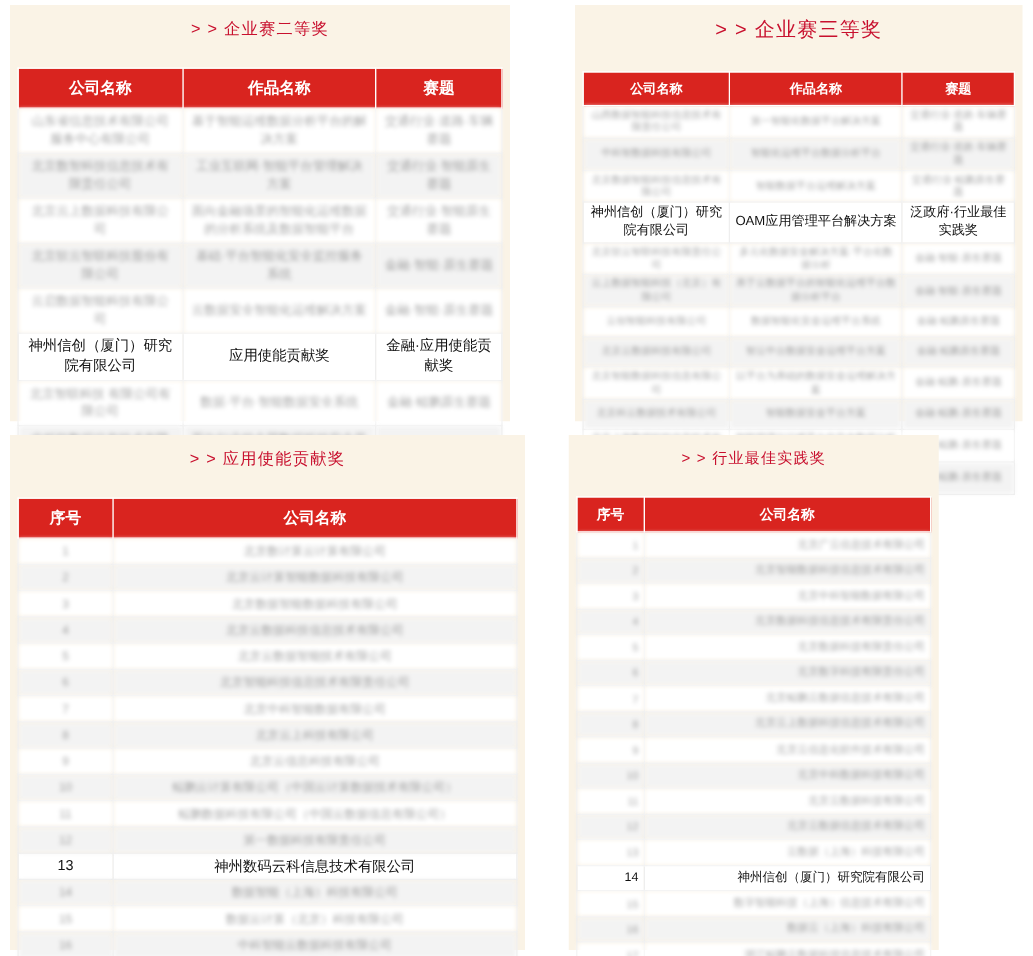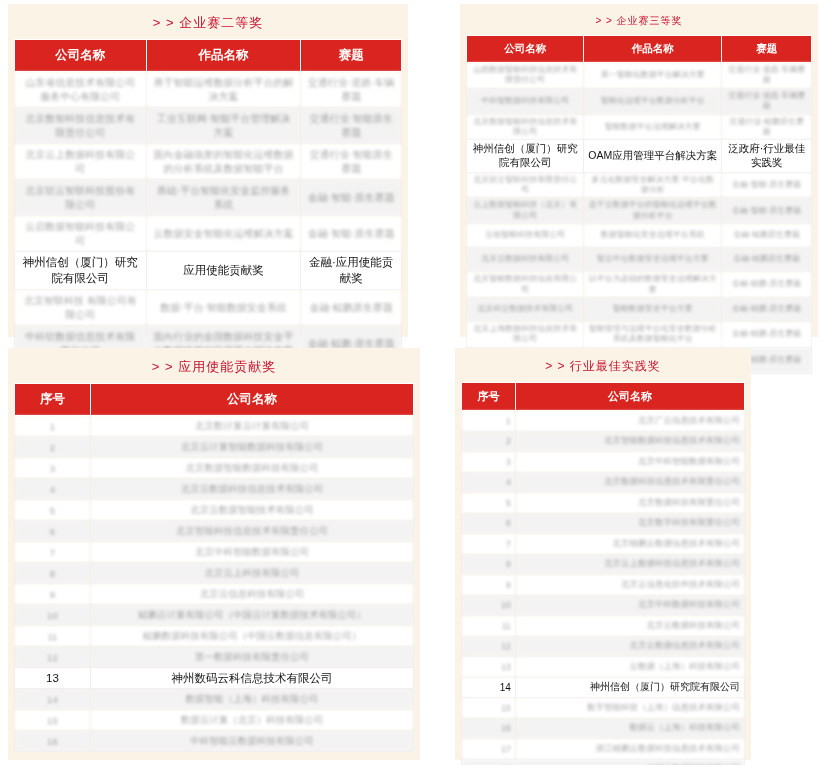--- a/index.html
+++ b/index.html
@@ -25,20 +25,21 @@
     font-weight: normal;
     color: #c8102e;
     letter-spacing: 1px;
     padding: 6px 0 7px 0;
     box-sizing: border-box;
   }
   .tbl {
     width: 100%;
     border-collapse: collapse;
     table-layout: fixed;
+    margin-top: 15px;
   }
   .tbl th {
     background: #d9241f;
     color: #ffffff;
     font-weight: bold;
     text-align: center;
     border: 1px solid #ffffff;
     box-sizing: border-box;
   }
   .tbl td {
@@ -72,21 +73,21 @@
   #panel1 .tbl th { font-size: 12.5px; padding: 7px 0; }
   #panel1 .tbl td { font-size: 10px; height: 36px; padding: 3px 6px; line-height: 1.35; }
   #panel1 .hl td { font-size: 11.5px; }
 
   
   #panel2 {
     left: 460px; top: 4px; width: 358px; height: 333px;
     background: #faf3e6;
     padding: 4px 6px 6px 6px;
   }
-  #panel2 .panel-head { font-size: 10px; }
+  #panel2 .panel-head { font-size: 16px; }
   #panel2 .tbl th { font-size: 10.5px; padding: 6px 0; }
   #panel2 .tbl td { font-size: 8px; height: 24px; padding: 2px 4px; line-height: 1.3; }
   #panel2 .hl td { font-size: 10.5px; }
 
   
   #panel3 {
     left: 8px; top: 348px; width: 412px; height: 412px;
     background: #faf3e6;
     padding: 4px 6px 6px 6px;
   }

